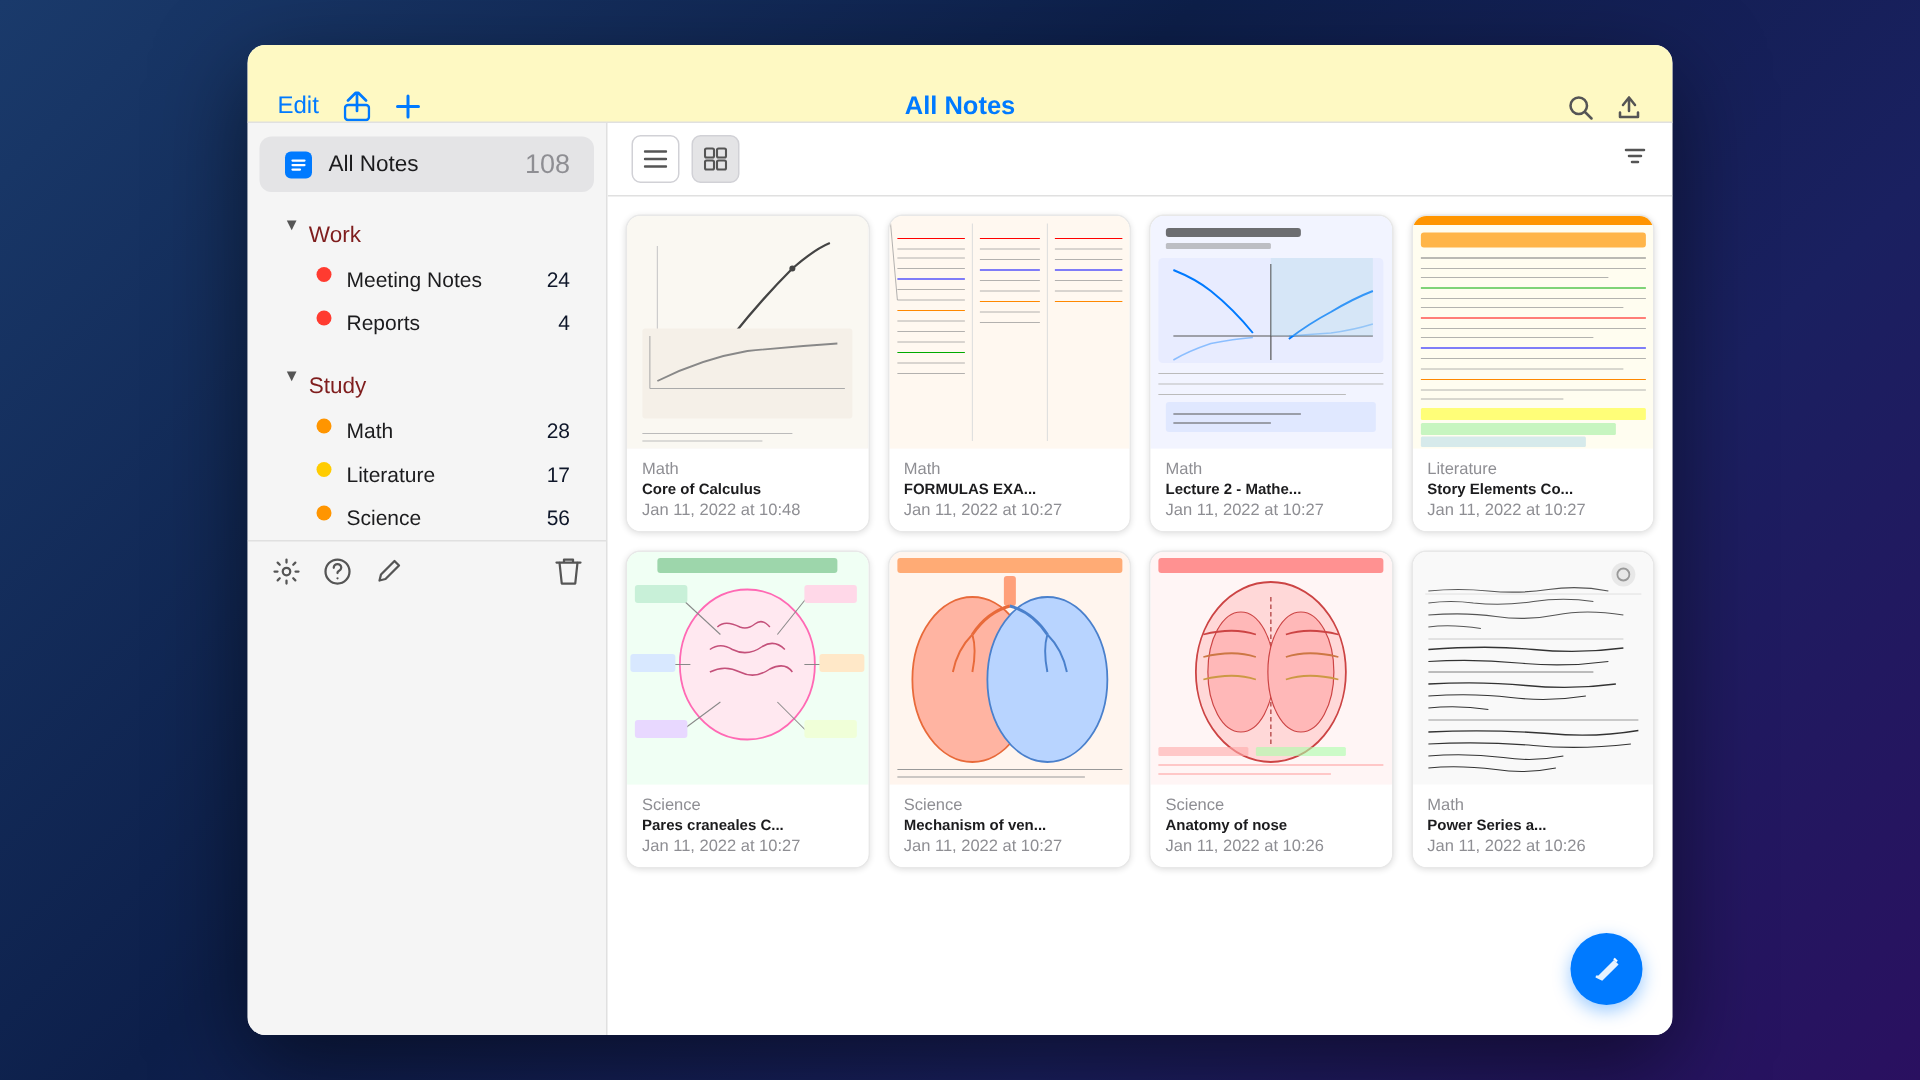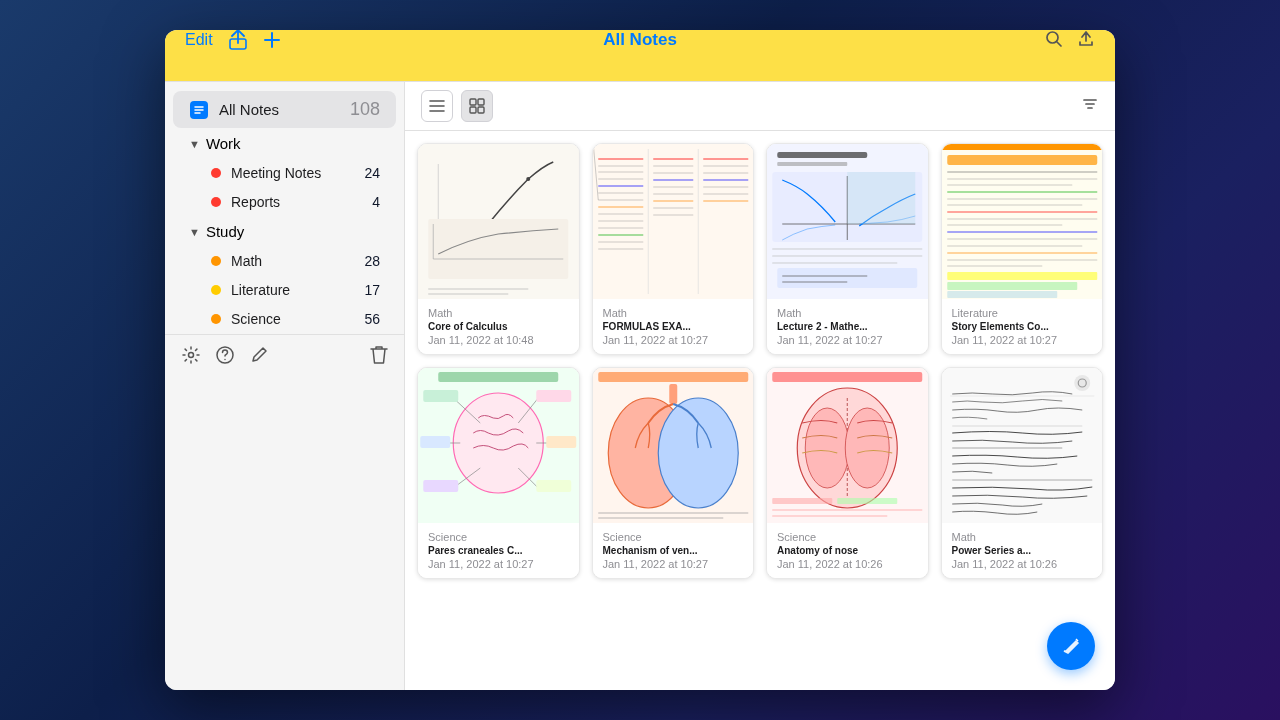--- a/index.html
+++ b/index.html
@@ -18,26 +18,26 @@
       height: 660px;
       background: #f5f5f5;
       border-radius: 12px;
       display: flex;
       flex-direction: column;
       overflow: hidden;
       box-shadow: 0 20px 60px rgba(0,0,0,0.5);
     }
     
     .header {
-      background: #fde047;
+      background: #fef9c3;
       border-bottom: 1px solid #e0e0e0;
       padding: 0 20px;
       height: 52px;
       display: flex;
-      align-items: flex-start;
+      align-items: flex-end;
       justify-content: space-between;
       flex-shrink: 0;
     }
     .header-left {
       display: flex;
       align-items: center;
       gap: 16px;
     }
     .header-title {
       font-size: 17px;
@@ -119,26 +119,26 @@
       margin: 1px 8px;
       cursor: pointer;
     }
     .sidebar-section-header .chevron {
       font-size: 11px;
       color: #555;
       margin-right: 6px;
     }
     .sidebar-section-label {
       font-size: 15px;
-      color: #000000;
+      color: #7f1d1d;
       font-weight: 500;
+      margin-top: 13px;
     }
     .sidebar-sub-item {
       display: flex;
-      align-items: center;
       padding: 6px 16px 6px 38px;
       cursor: pointer;
       border-radius: 8px;
       margin: 1px 8px;
     }
     .dot {
       width: 10px;
       height: 10px;
       border-radius: 50%;
       margin-right: 10px;

